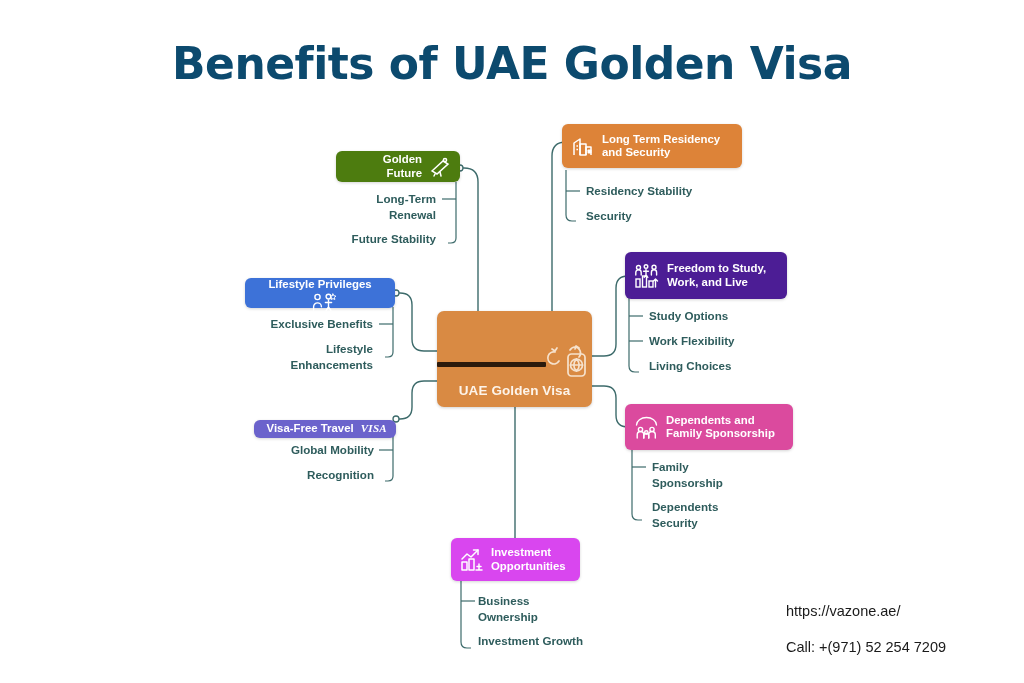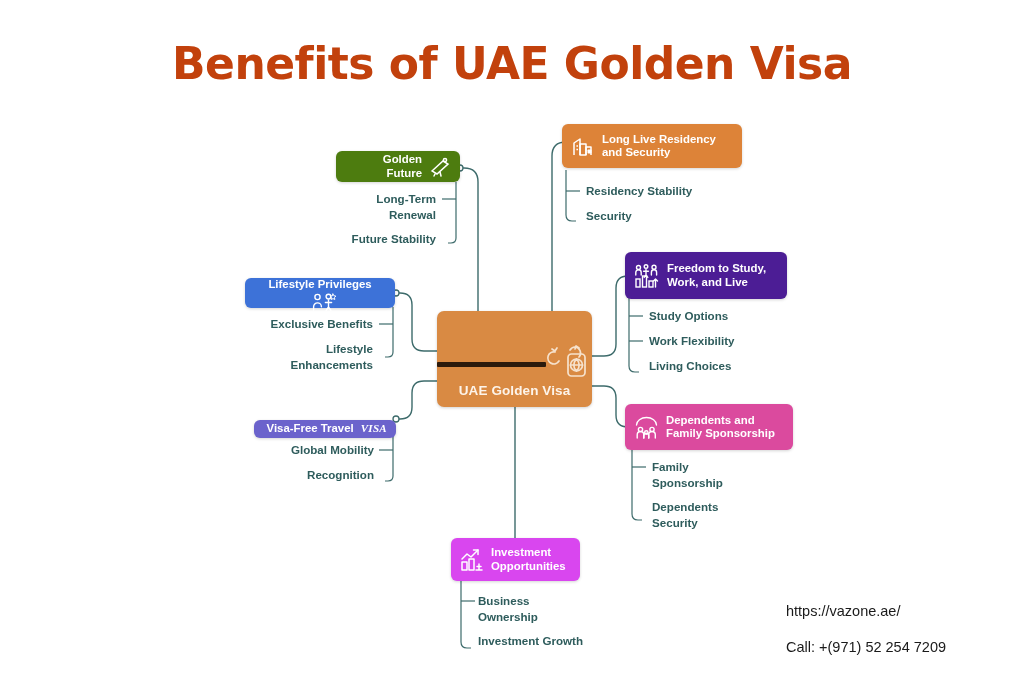--- a/index.html
+++ b/index.html
@@ -23,21 +23,21 @@
   
   #page-title {
     position: absolute;
     top: 38px;
     left: 0;
     width: 1024px;
     text-align: center;
     font-size: 44px;
     font-weight: 700;
     letter-spacing: -0.5px;
-    color: #c2410c;
+    color: #0c4a6e;
     font-family: "DejaVu Sans", sans-serif;
   }
 
   
   #connectors {
     position: absolute;
     inset: 0;
     width: 1024px;
     height: 683px;
     pointer-events: none;
@@ -222,21 +222,21 @@
       <svg width="24" height="24" viewBox="0 0 24 24">
         <g fill="none" stroke="#ffffff" stroke-width="1.5" stroke-linejoin="round">
           <path d="M3 21 V9 L9 5 L9 21"></path>
           <rect x="9" y="10" width="6" height="11"></rect>
           <path d="M15 21 V13 h5 v8"></path>
           <rect x="16.5" y="15.5" width="4" height="4" rx="0.8" fill="#ffffff" stroke="none"></rect>
           <path d="M5.4 12 h1.6 M5.4 15.5 h1.6"></path>
         </g>
       </svg>
     </span>
-    <span class="btext">Long Live Residency and Security</span>
+    <span class="btext">Long Term Residency and Security</span>
   </div>
   <div class="sub-item sub-right" style="left:586px; top:183px; width:170px;">Residency Stability</div>
   <div class="sub-item sub-right" style="left:586px; top:208px; width:170px;">Security</div>
 
   <div class="branch-box ico-right" style="left:245px; top:278px; width:150px; height:30px; background:#3d72d8;flex-direction:column;">
     <span class="btext">Lifestyle Privileges</span>
     <span class="bico">
       <svg width="24" height="20" viewBox="0 0 24 20">
         <g fill="none" stroke="#ffffff" stroke-width="1.4" stroke-linecap="round">
           <circle cx="5.5" cy="5" r="2.6"></circle>

